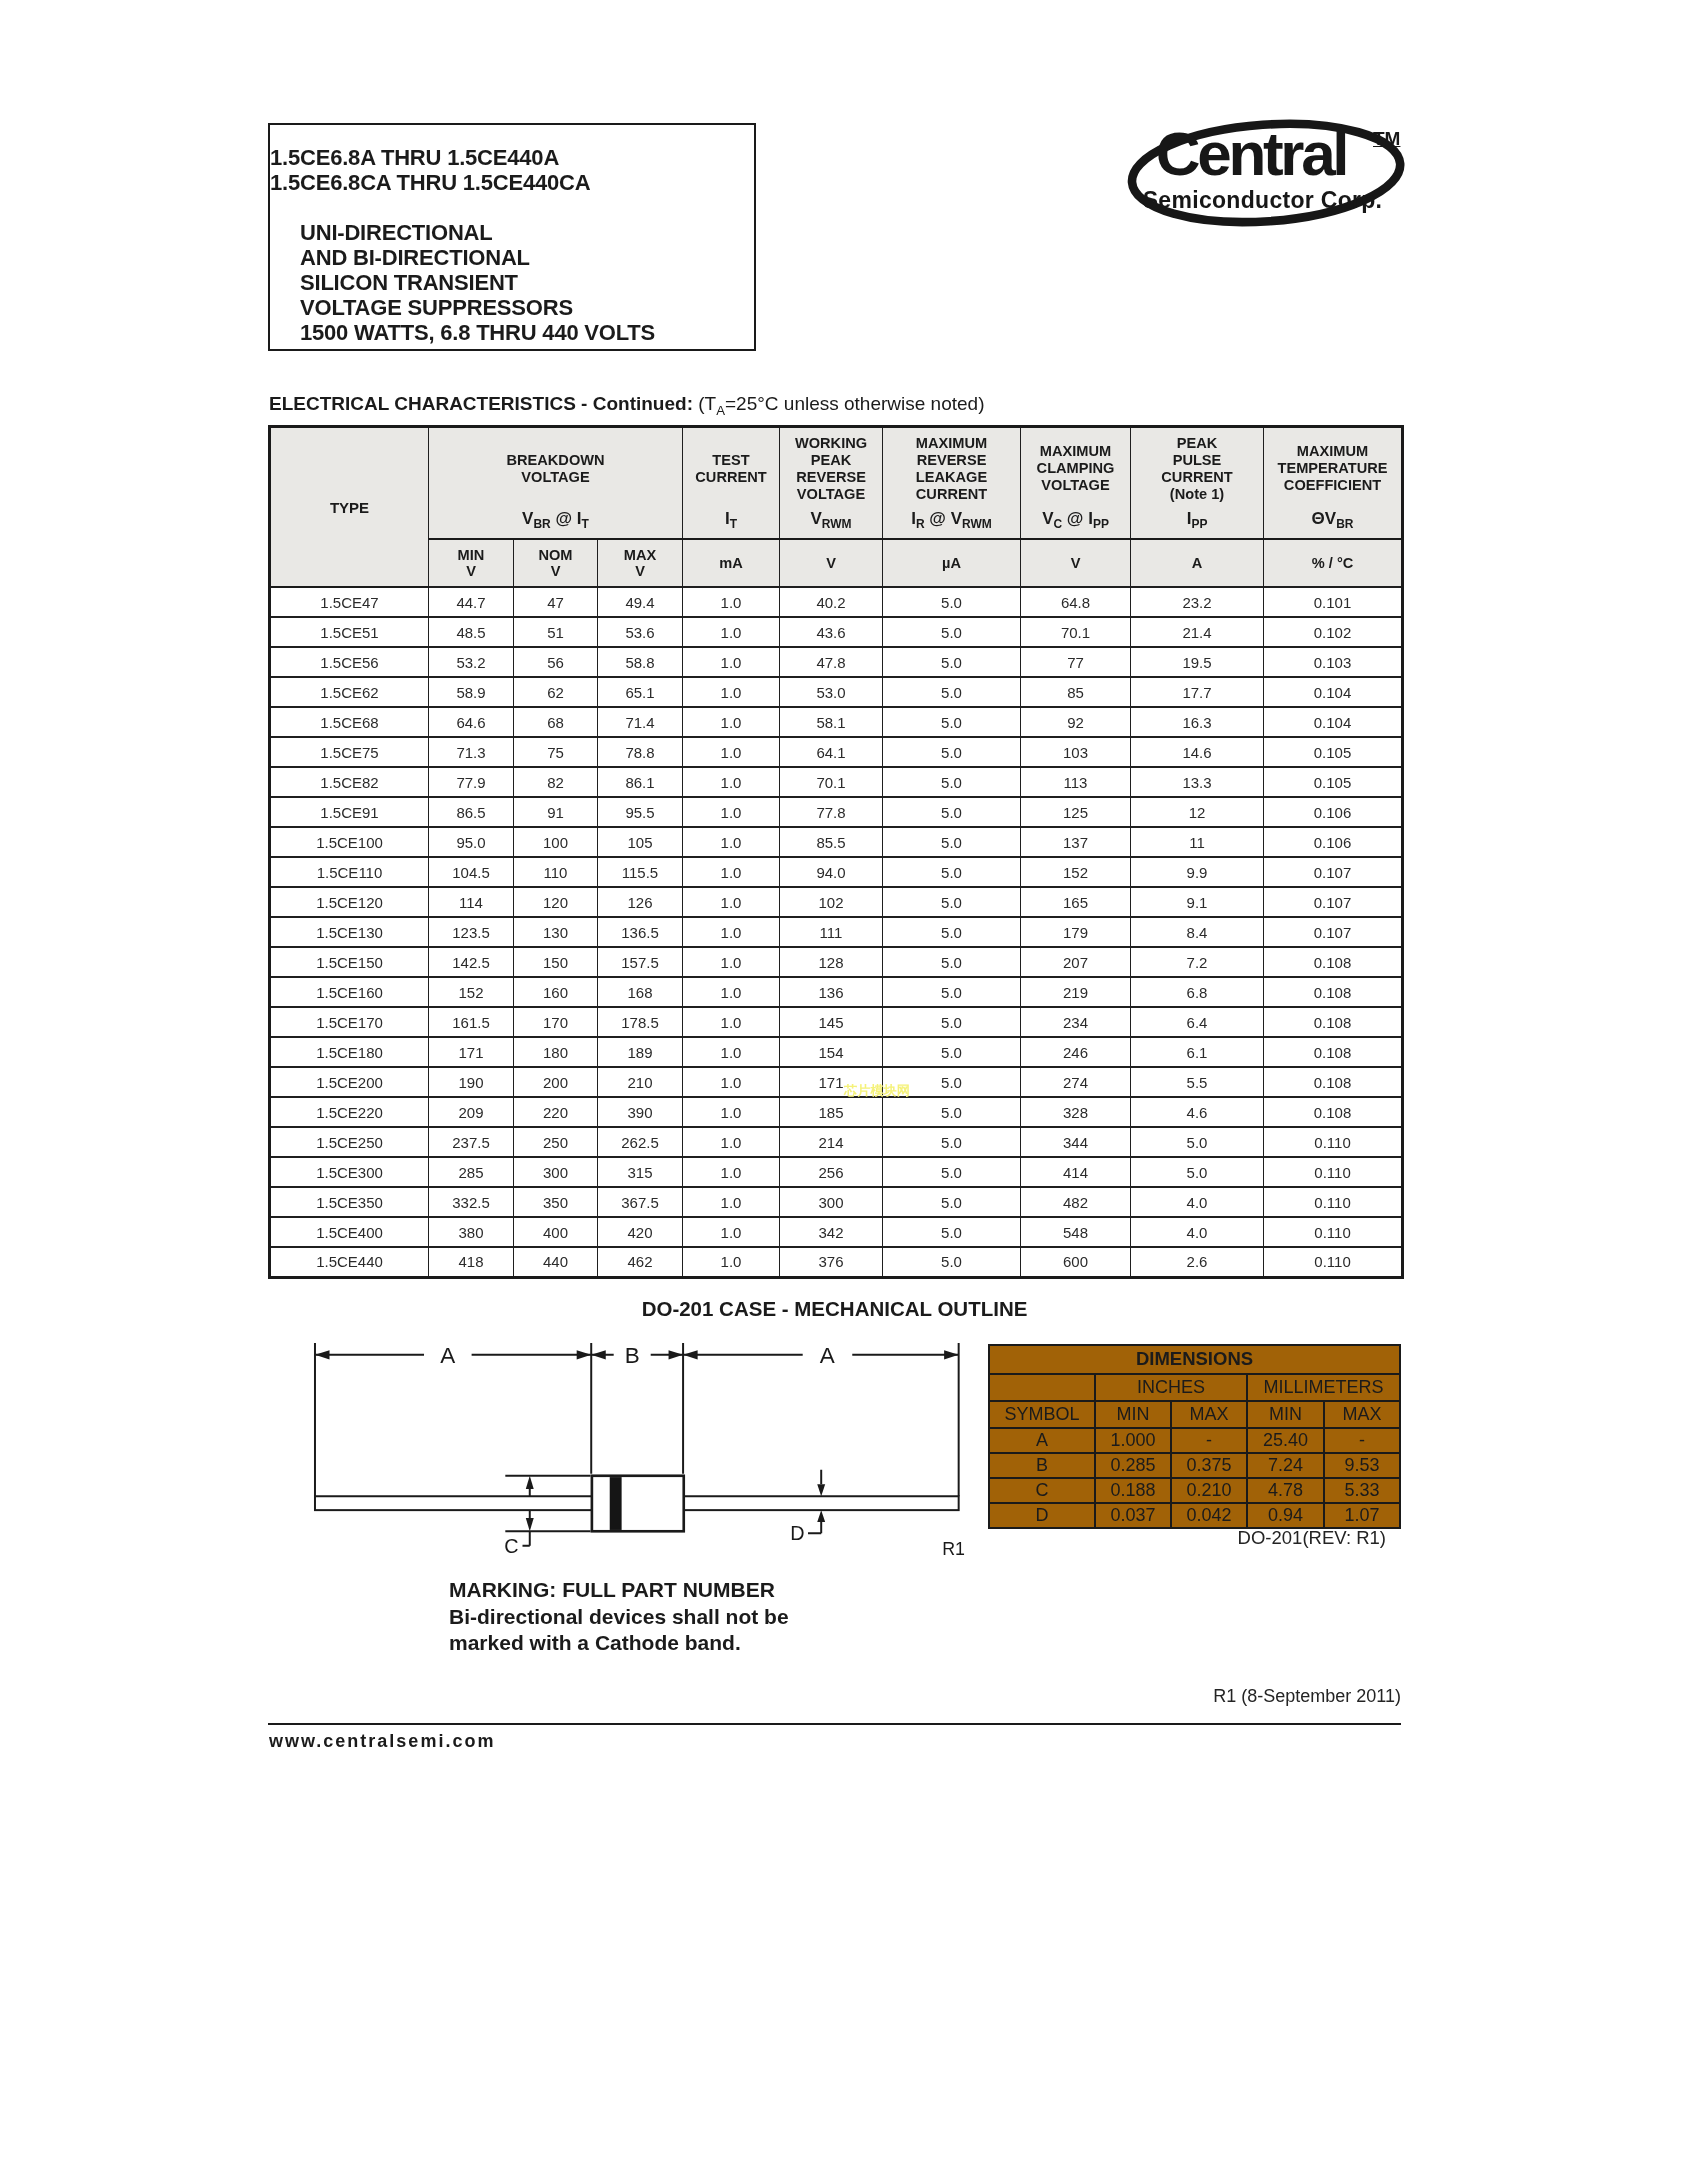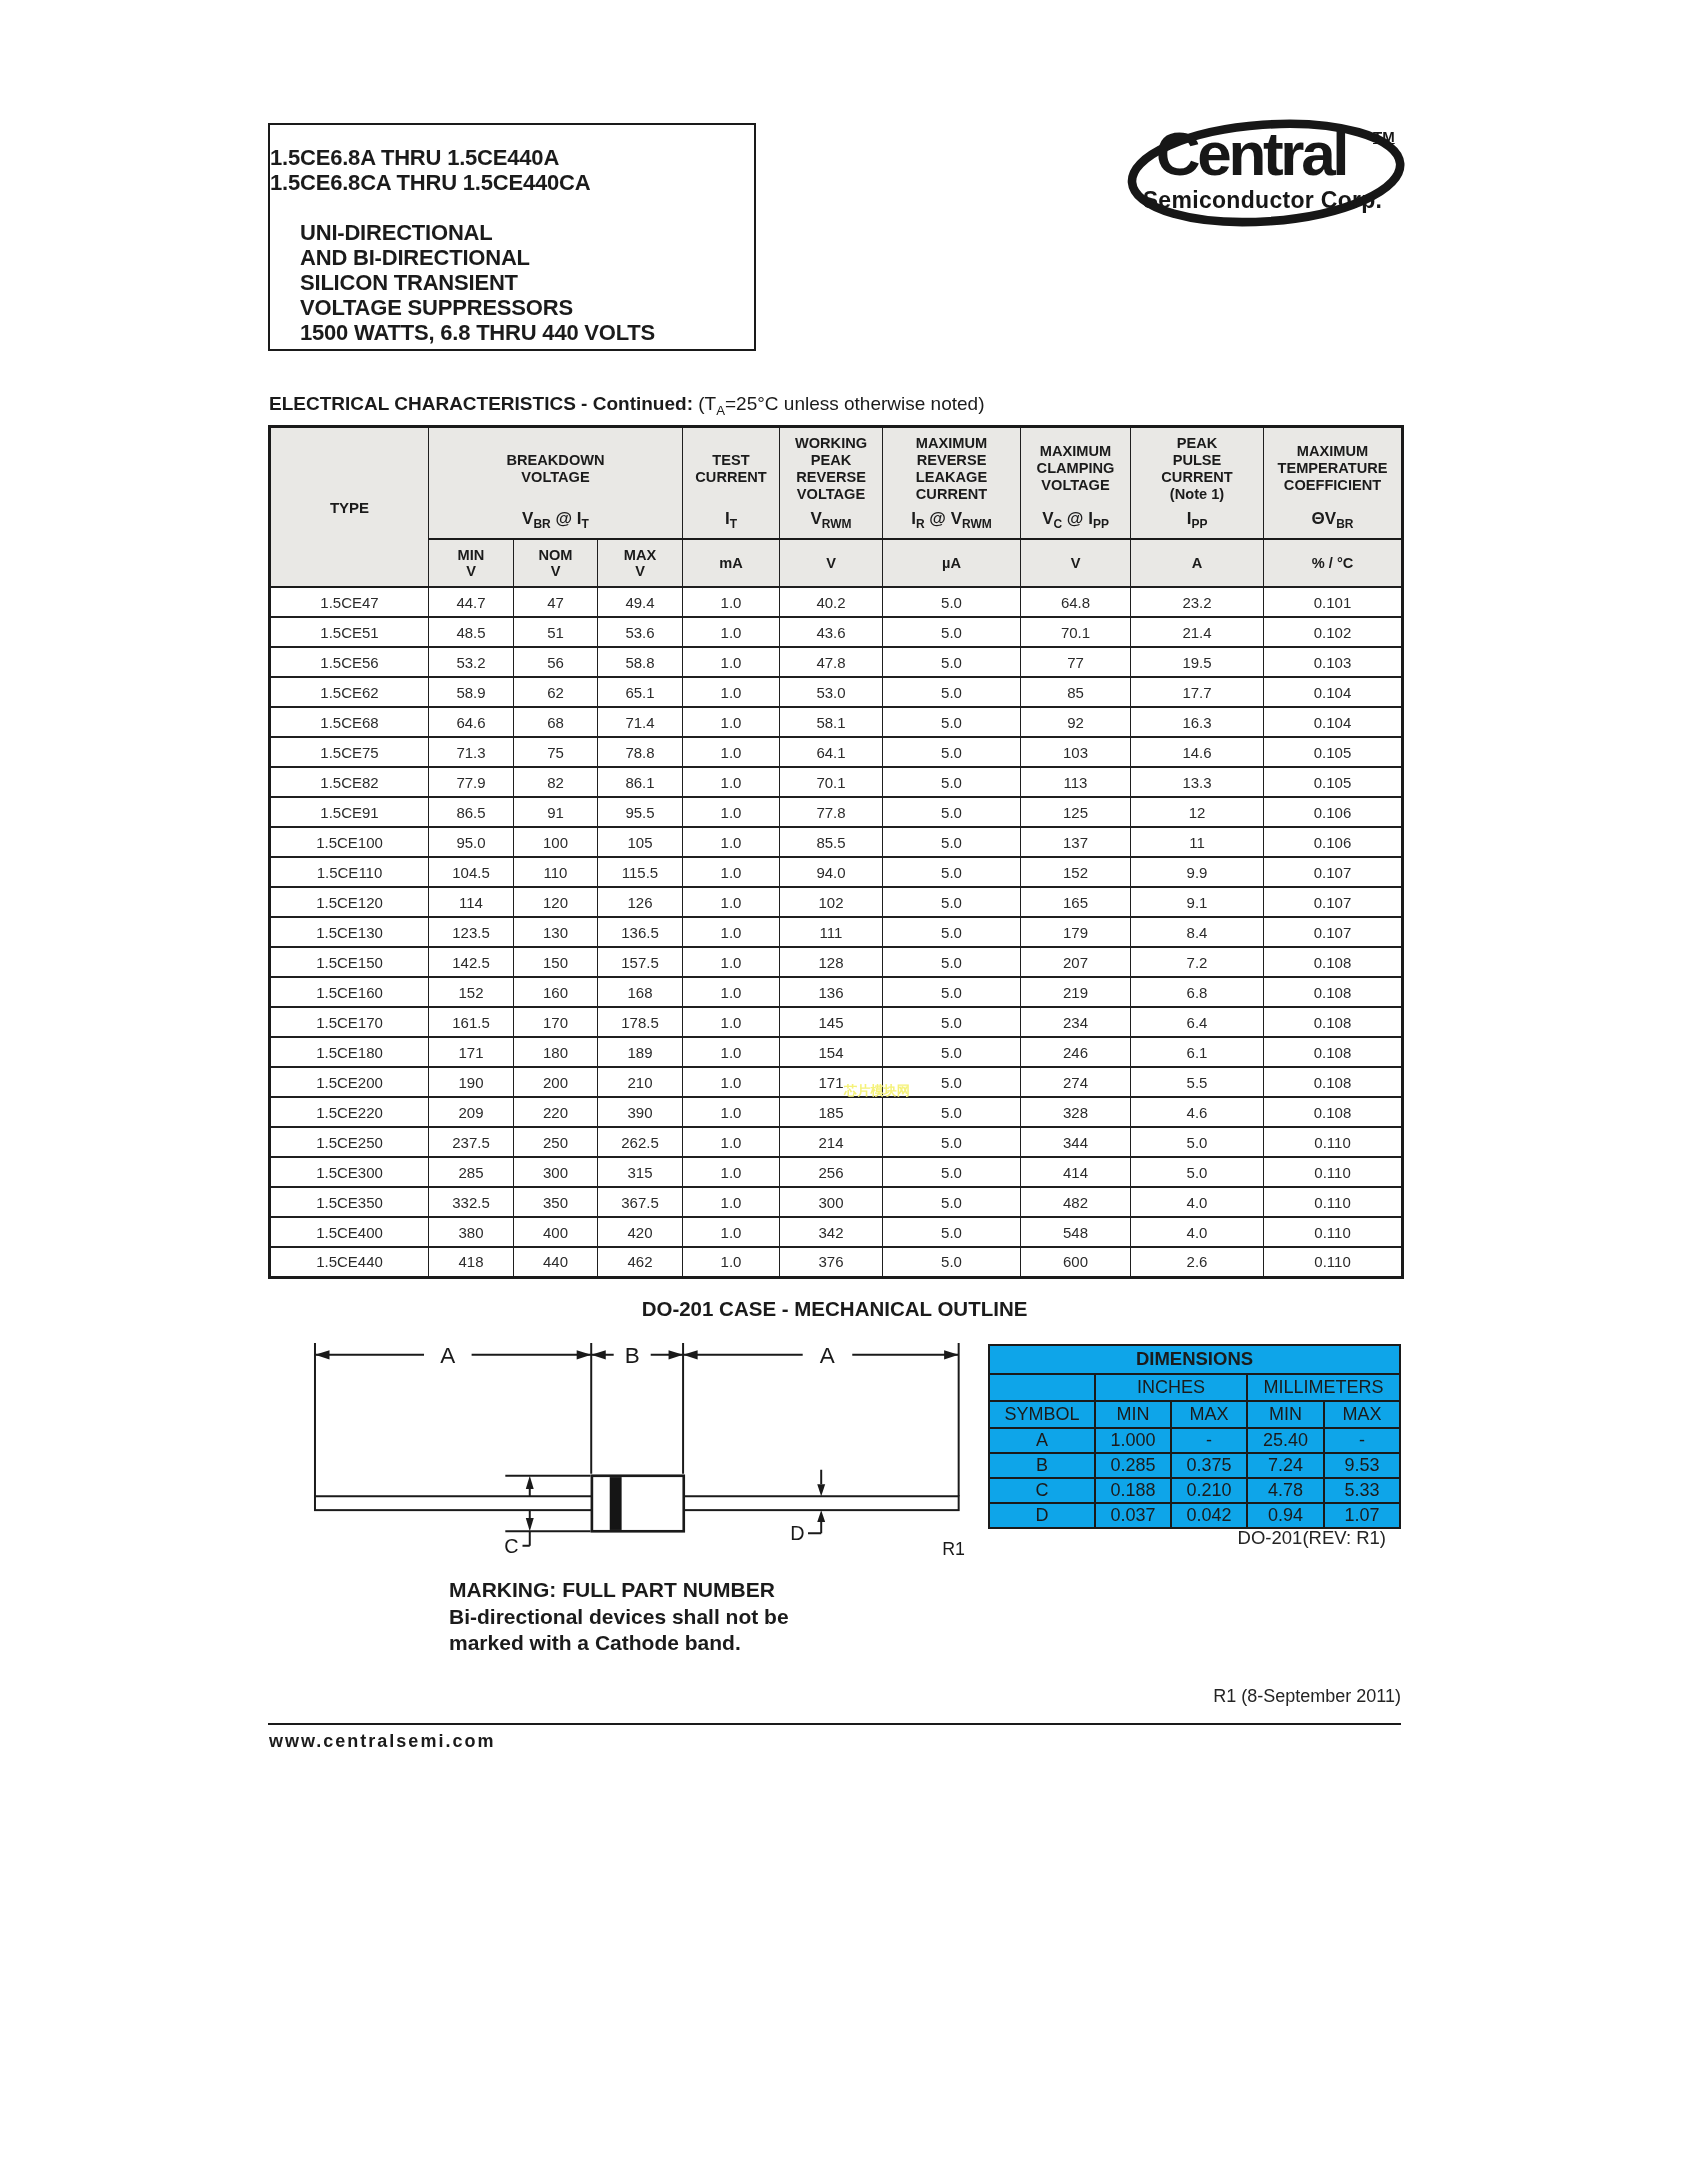--- a/index.html
+++ b/index.html
@@ -17,21 +17,21 @@
   }
   .hbox .desc{margin-top:25px;margin-left:30px;}
 
   
   .logo{left:1092px;top:112px;width:331px;height:116px;}
   .logo svg{position:absolute;left:0;top:0;}
   .logo .brand{
     position:absolute;left:40px;top:9.3px;width:238px;text-align:center;
     font-size:62px;font-weight:bold;letter-spacing:-3.3px;color:#171717;line-height:66px;
   }
-  .logo .tm{position:absolute;left:281px;top:16px;font-size:15px;font-weight:bold;color:#171717;text-decoration:underline;}
+  .logo .tm{position:absolute;left:281px;top:16px;font-size:19px;font-weight:bold;color:#171717;text-decoration:underline;}
   .logo .sub{
     position:absolute;left:40px;top:75px;width:261px;text-align:center;
     font-size:23px;font-weight:bold;letter-spacing:0.3px;color:#171717;
   }
 
   
   .sect{left:269px;top:393px;font-size:19px;white-space:nowrap;}
   .sect .b{font-weight:bold;text-align:center;}
   .sect sub{font-size:13.2px;}
 
@@ -61,21 +61,21 @@
 
   
   .watermark{left:808px;top:1082px;font-size:13.2px;font-weight:bold;z-index:5;margin-left:36px;}
 
   
   .do-title{left:268px;top:1297px;width:1133px;text-align:center;font-size:20.5px;font-weight:bold;}
   .diagram{left:278px;top:1335px;}
 
   .dtable{
     left:988px;top:1344px;width:411px;table-layout:fixed;
-    border:2.6px solid #1a1a1a;text-align:center;background:#0ea5e9;
+    border:2.6px solid #1a1a1a;text-align:center;background:#a16207;
   }
   .dtable th,.dtable td{border:2px solid #1a1a1a;padding:0;font-size:18px;font-weight:normal;}
   .dtable .ttl{height:26.5px;font-weight:bold;font-size:18.5px;}
   .dtable .hr2 th{height:25px;}
   .dtable tbody tr{height:25px;}
   .rev-note{left:988px;top:1527px;width:398px;text-align:right;font-size:18.5px;color:#242424;}
 
   .marking{left:449px;top:1577px;font-size:21px;font-weight:bold;line-height:26.5px;}
 
   

